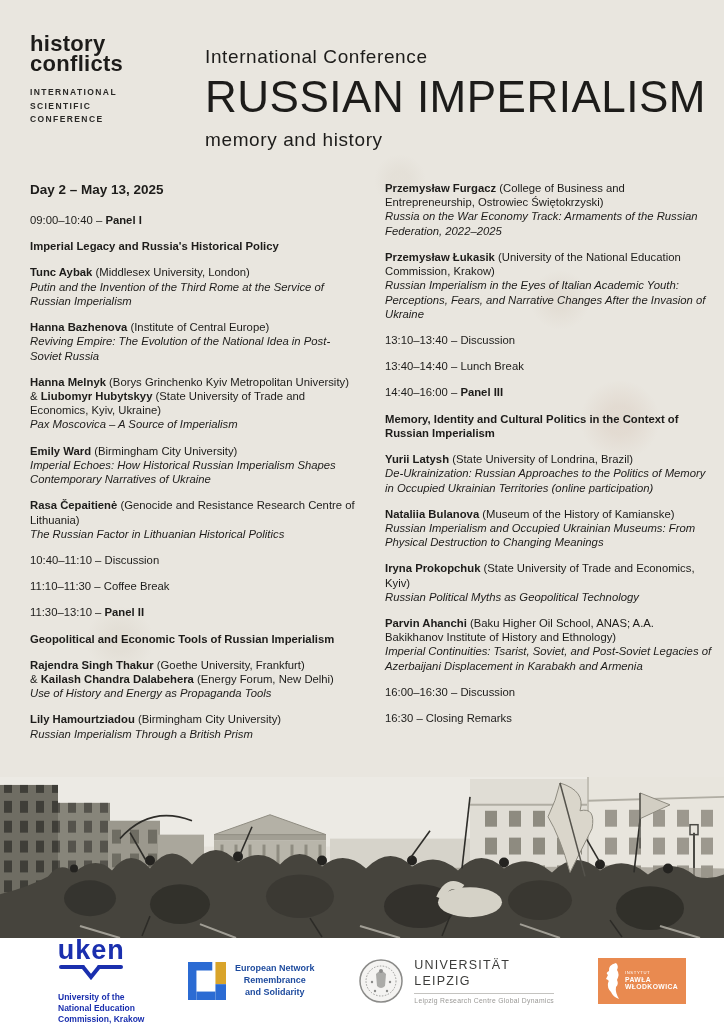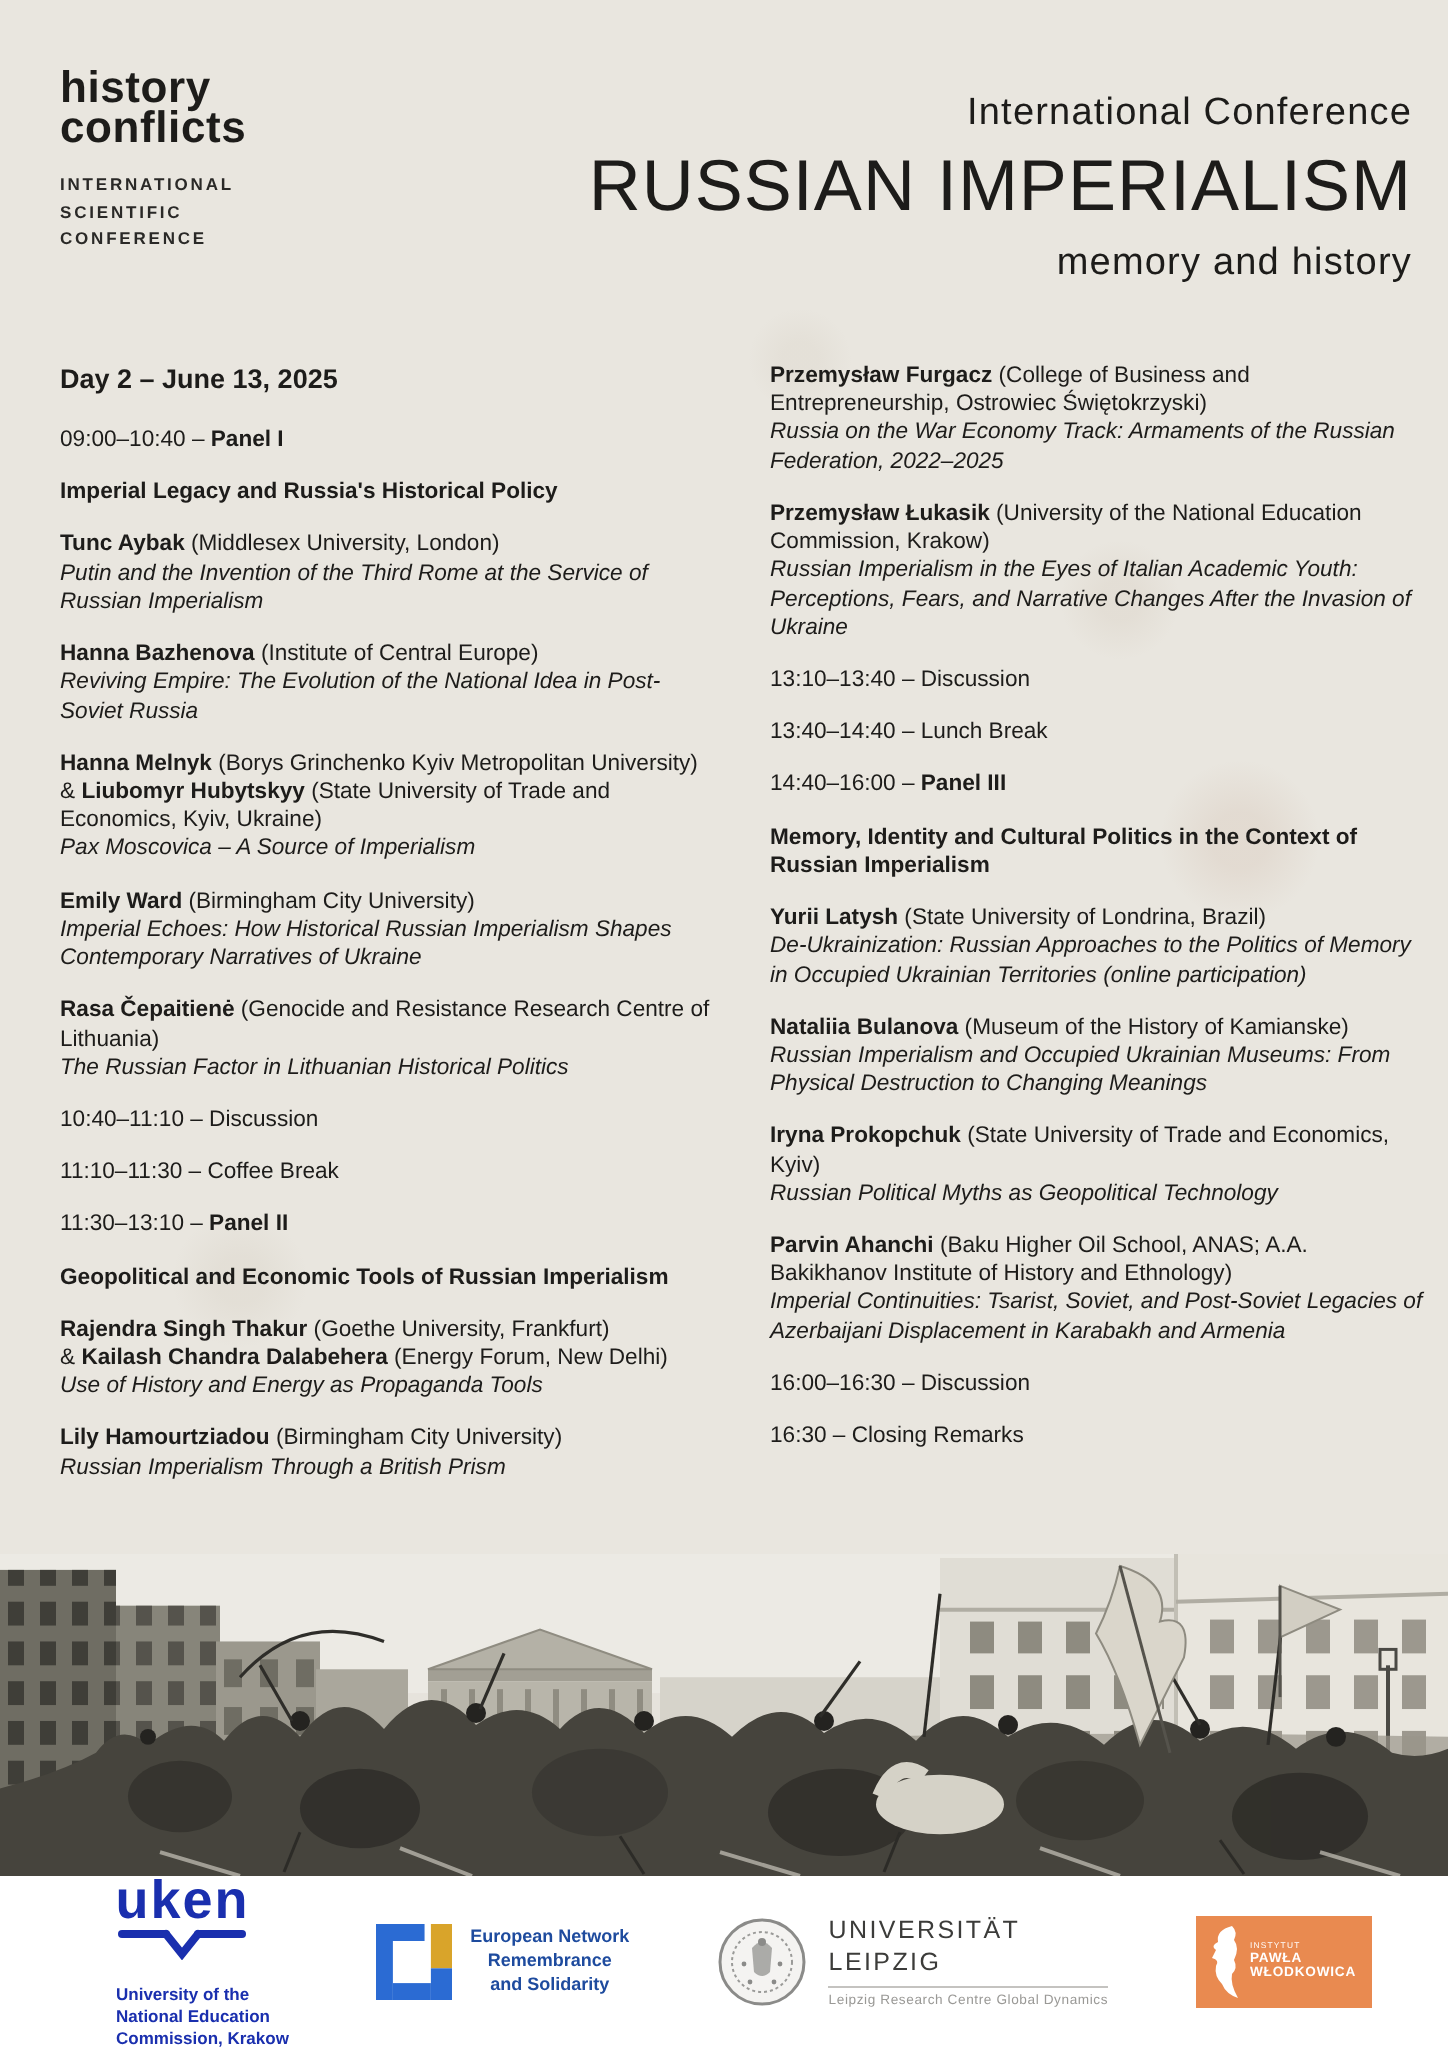--- a/index.html
+++ b/index.html
@@ -10,23 +10,23 @@
       radial-gradient(circle at 620px 420px, rgba(170,120,90,0.10) 0 14px, rgba(170,120,90,0) 40px),
       radial-gradient(circle at 560px 300px, rgba(160,130,100,0.08) 0 10px, rgba(160,130,100,0) 30px),
       radial-gradient(circle at 120px 640px, rgba(150,130,100,0.07) 0 12px, rgba(150,130,100,0) 34px),
       radial-gradient(circle at 400px 180px, rgba(150,130,100,0.06) 0 9px, rgba(150,130,100,0) 26px);
     font-family:"Liberation Sans",sans-serif;color:#1d1c1a;overflow:hidden;
   }
   
   .brand{position:absolute;left:30px;top:34px;}
   .brand-word{font-weight:800;font-size:22px;line-height:0.92;letter-spacing:0.3px;}
   .brand-sub{margin-top:12px;font-size:8.5px;letter-spacing:1.4px;line-height:1.55;font-weight:600;color:#2a2927;}
-  .masthead{position:absolute;right:18px;top:46px;text-align:right;}
+  .masthead{position:absolute;right:18px;top:46px;text-align:left;}
   .kicker{font-size:19px;letter-spacing:0.6px;}
-  .main-title{font-size:36px;letter-spacing:0.5px;font-weight:400;margin-top:4px;white-space:nowrap;}
+  .main-title{font-size:44px;letter-spacing:0.5px;font-weight:400;margin-top:4px;white-space:nowrap;}
   .subtitle{font-size:19px;letter-spacing:0.6px;margin-top:7px;}
   
   .program{position:absolute;left:30px;top:181px;width:686px;display:flex;gap:25px;}
   .col{width:330px;}
   .p-item{margin-bottom:12px;font-size:11.3px;line-height:1.26;}
   .p-item.day{font-size:13.5px;font-weight:700;margin-bottom:15px;}
   .p-item.section{font-weight:700;}
   .slot-label.bold{font-weight:700;}
   .speaker-name{font-weight:700;}
   .talk-title{font-style:italic;}
@@ -71,21 +71,21 @@
   </div>
 
   <div class="masthead">
     <div class="kicker">International Conference</div>
     <div class="main-title">RUSSIAN IMPERIALISM</div>
     <div class="subtitle">memory and history</div>
   </div>
 
   <div class="program">
     <div class="col" id="col-left">
-        <div class="p-item day">Day 2 – June 13, 2025</div>
+        <div class="p-item day">Day 2 – May 13, 2025</div>
         <div class="p-item slot"><span class="slot-time">09:00–10:40 – </span><span class="slot-label bold">Panel I</span></div>
         <div class="p-item section">Imperial Legacy and Russia's Historical Policy</div>
         <div class="p-item talk">
           <div class="talk-speakers"><span class="speaker-name">Tunc Aybak</span> (Middlesex University, London)</div>
           <div class="talk-title">Putin and the Invention of the Third Rome at the Service of Russian Imperialism</div>
         </div>
         <div class="p-item talk">
           <div class="talk-speakers"><span class="speaker-name">Hanna Bazhenova</span> (Institute of Central Europe)</div>
           <div class="talk-title">Reviving Empire: The Evolution of the National Idea in Post-Soviet Russia</div>
         </div>

